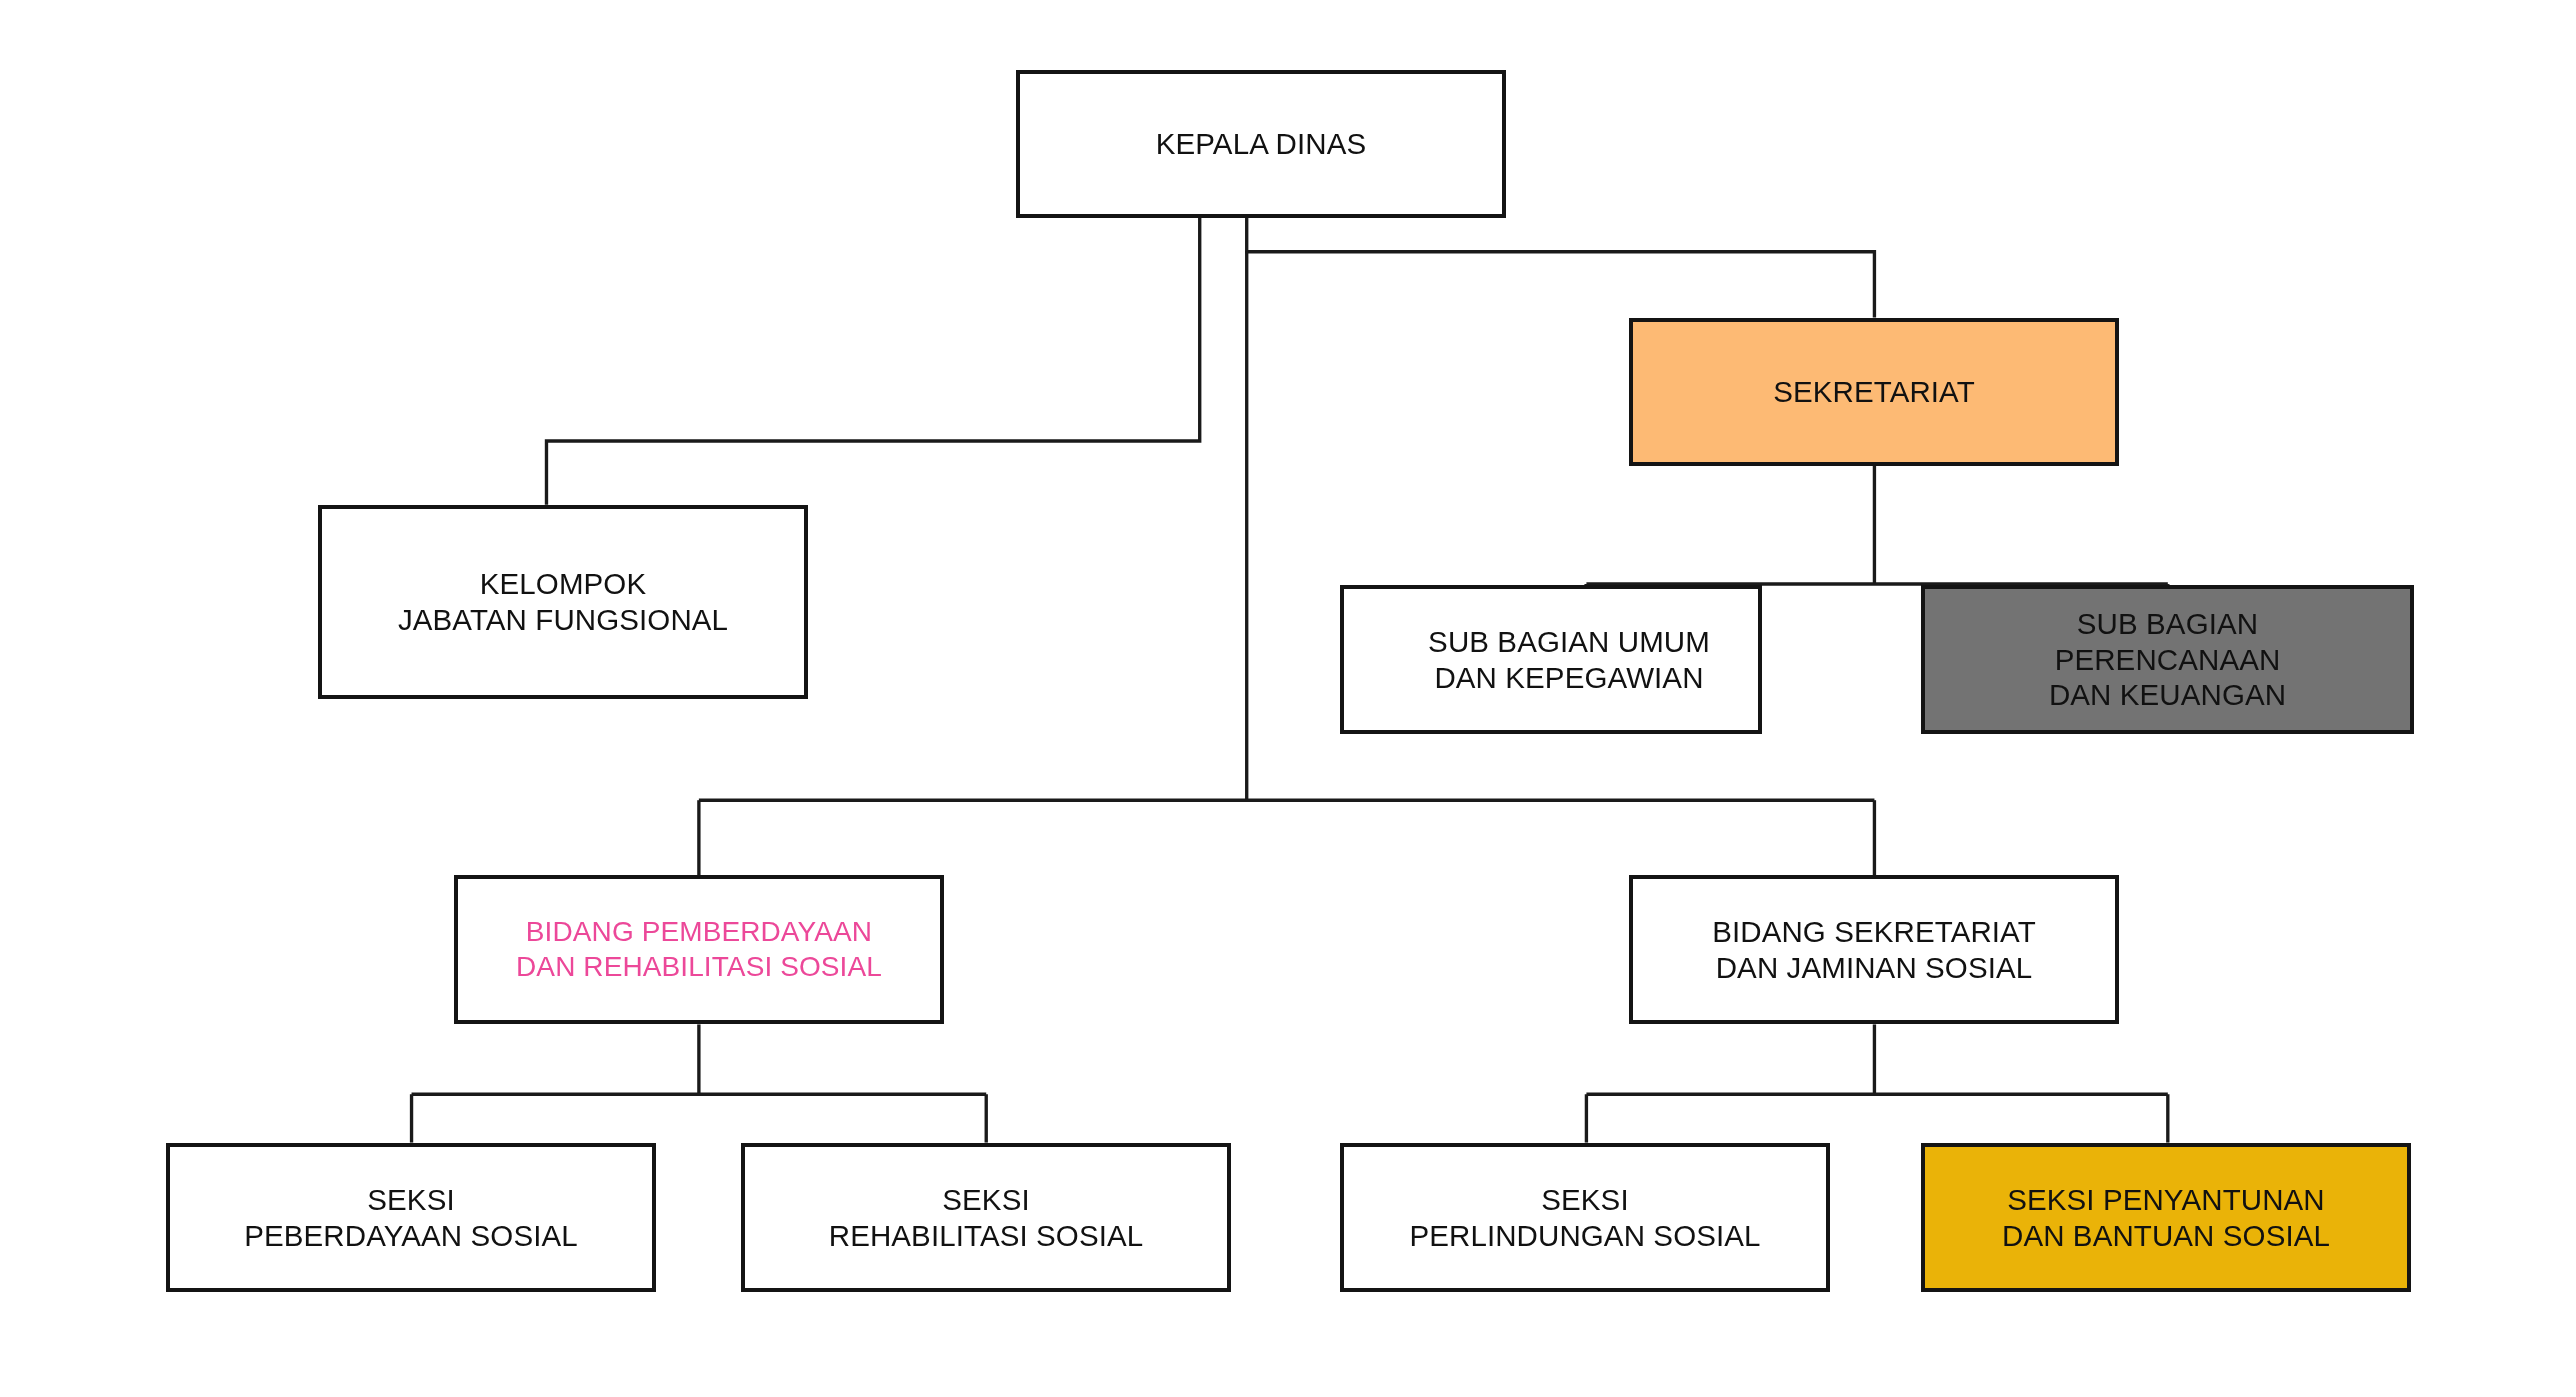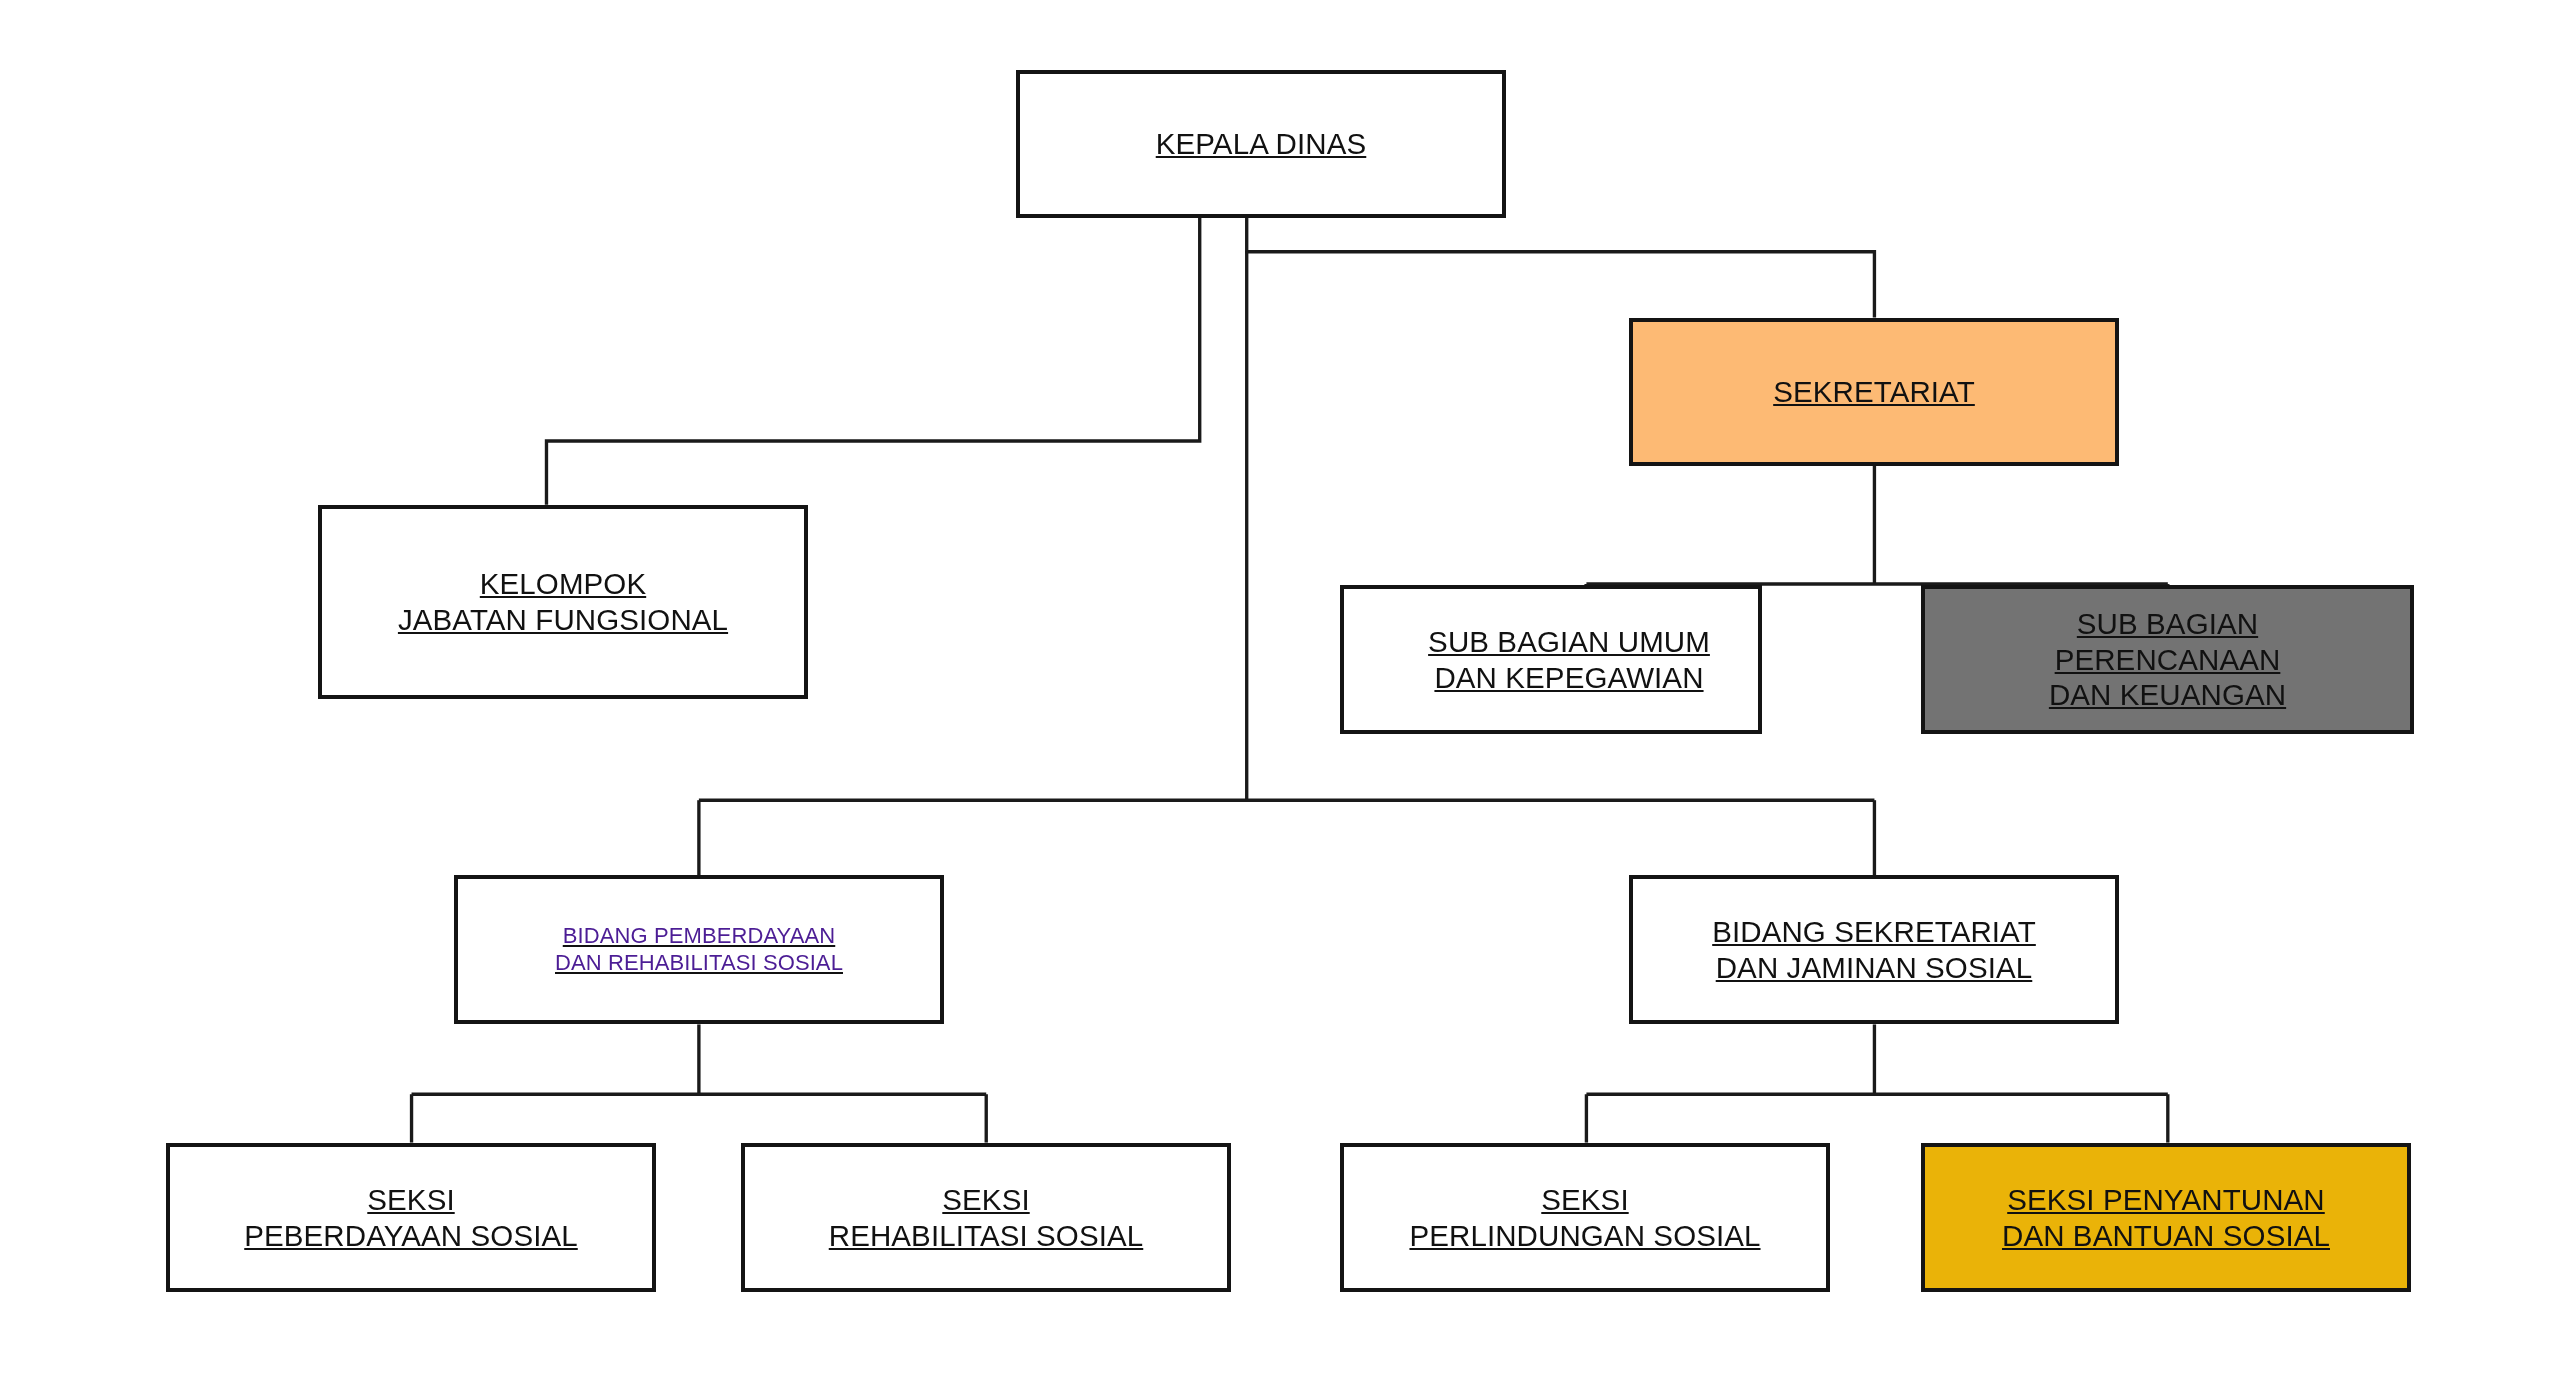--- a/index.html
+++ b/index.html
@@ -29,21 +29,20 @@
   .org-node {
     position: absolute;
     box-sizing: border-box;
     background: #ffffff;
     border: 4px solid #141414;
     display: flex;
     align-items: center;
     justify-content: center;
     text-align: center;
     color: #111111;
-    text-decoration: underline;
   }
   .node-label {
     display: block;
     white-space: pre-line;
     line-height: 1.22;
     letter-spacing: 0.1px;
     font-size: 29.5px;
     font-weight: 400;
     padding: 0 6.7px;
   }
@@ -90,21 +89,21 @@
       <div class="org-node" style="left: 1340px; top: 585px; width: 422px; height: 149px; border-color: rgb(20, 20, 20); background: rgb(255, 255, 255); padding-left: 36px;">
         <span class="node-label" style="font-size: 29.5px; color: rgb(17, 17, 17);">SUB BAGIAN UMUM
 DAN KEPEGAWIAN</span>
       </div>
       <div class="org-node" style="left: 1921px; top: 585px; width: 493px; height: 149px; border-color: rgb(20, 20, 20); background: #737373;">
         <span class="node-label" style="font-size: 29.5px; color: rgb(17, 17, 17);">SUB BAGIAN
 PERENCANAAN
 DAN KEUANGAN</span>
       </div>
       <div class="org-node" style="left: 454px; top: 875px; width: 490px; height: 149px; border-color: rgb(20, 20, 20); background: rgb(255, 255, 255);">
-        <span class="node-label" style="font-size: 22px; color: #4c1d95;">BIDANG PEMBERDAYAAN
+        <span class="node-label" style="font-size: 28px; color: #ec4899;">BIDANG PEMBERDAYAAN
 DAN REHABILITASI SOSIAL</span>
       </div>
       <div class="org-node" style="left: 1629px; top: 875px; width: 490px; height: 149px; border-color: rgb(20, 20, 20); background: rgb(255, 255, 255);">
         <span class="node-label" style="font-size: 29.5px; color: rgb(17, 17, 17);">BIDANG SEKRETARIAT
 DAN JAMINAN SOSIAL</span>
       </div>
       <div class="org-node" style="left: 166px; top: 1143px; width: 490px; height: 149px; border-color: rgb(20, 20, 20); background: rgb(255, 255, 255);">
         <span class="node-label" style="font-size: 29.5px; color: rgb(17, 17, 17);">SEKSI
 PEBERDAYAAN SOSIAL</span>
       </div>

